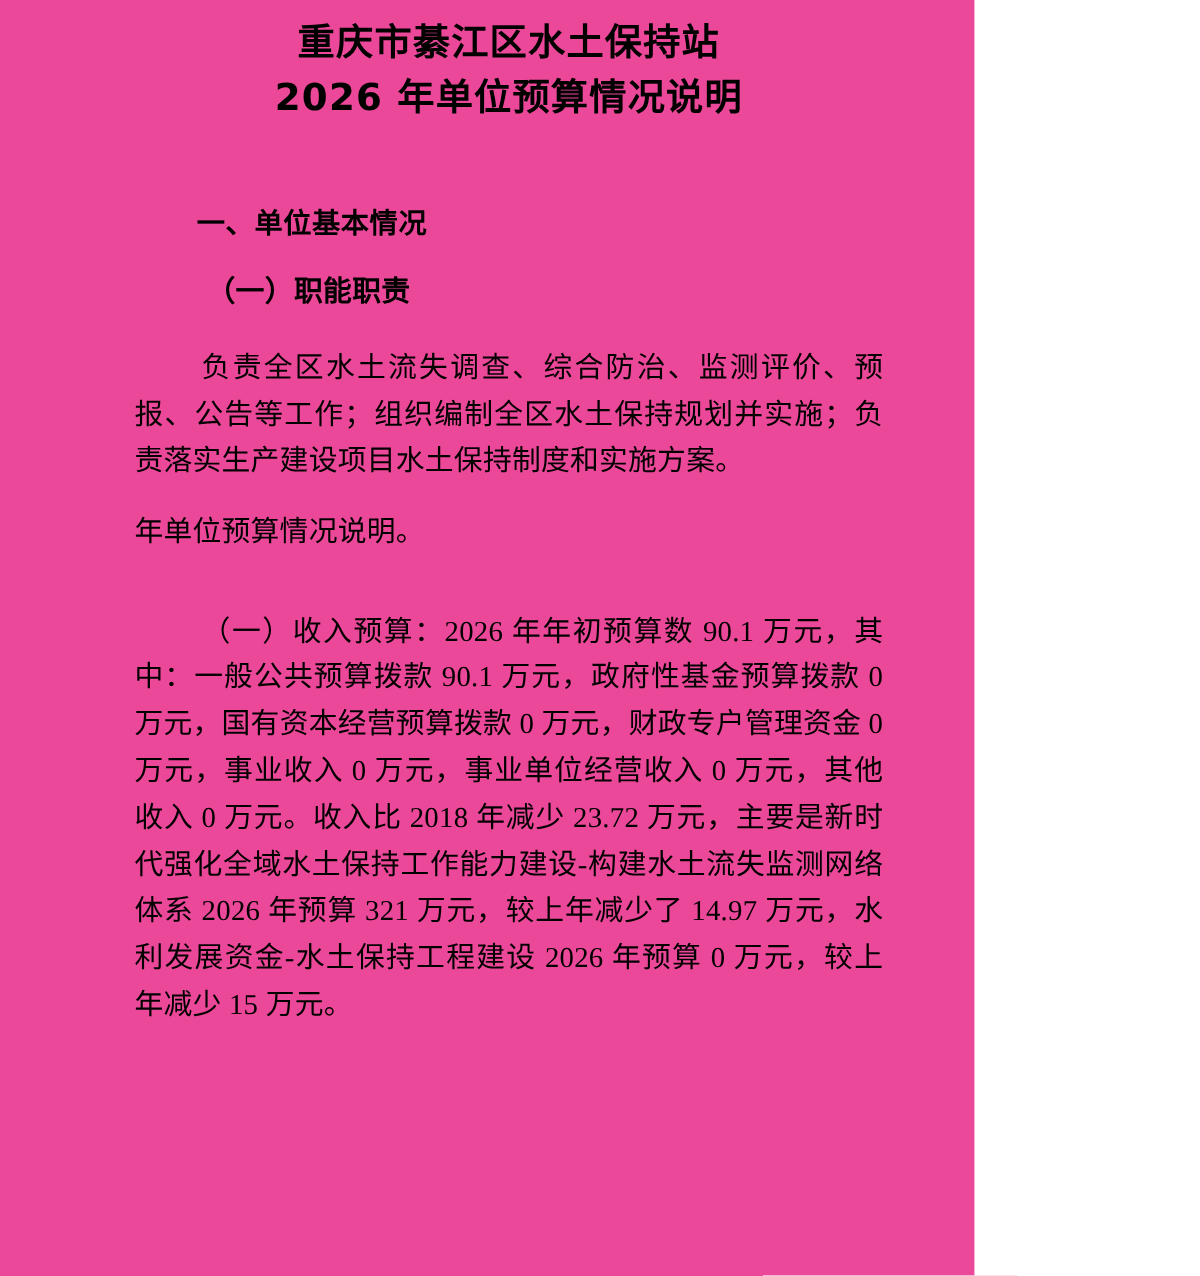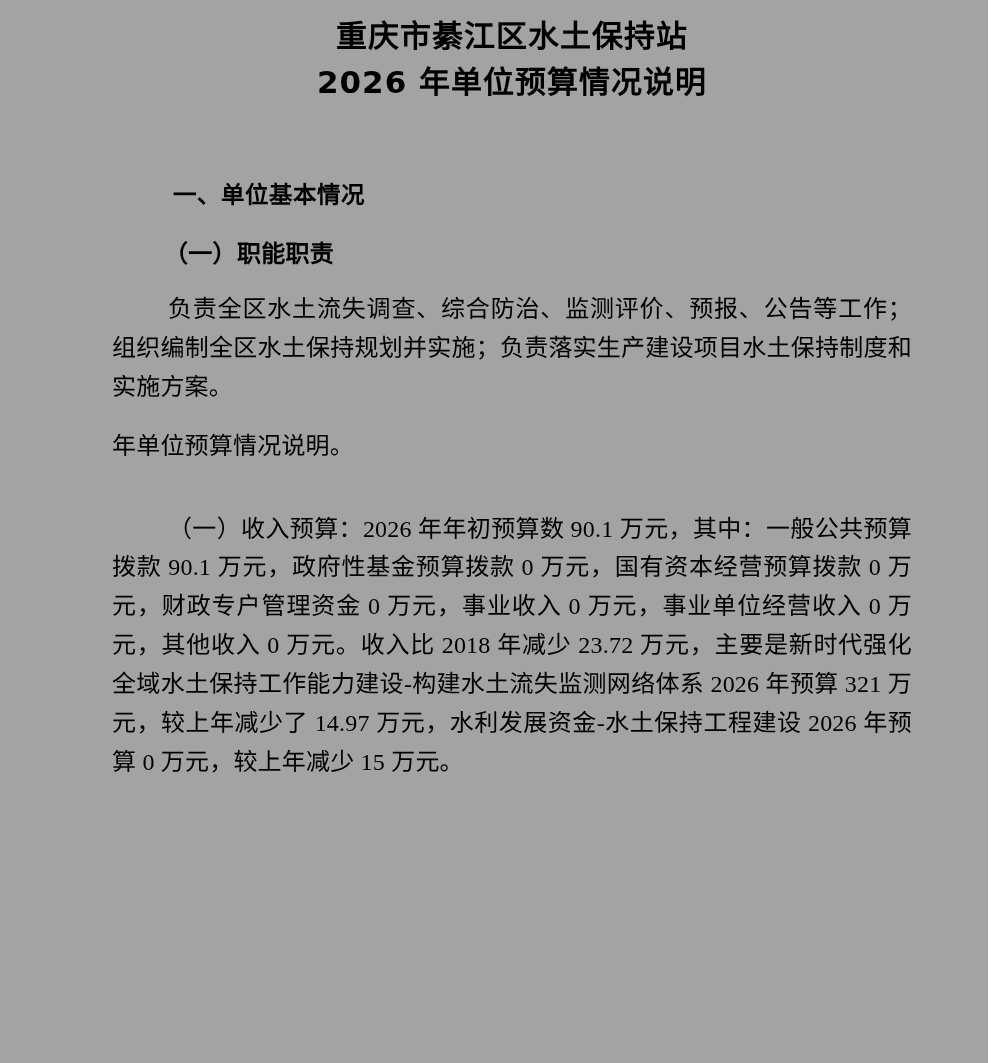--- a/index.html
+++ b/index.html
@@ -7,25 +7,25 @@
     padding: 0;
     background: #ffffff;
   }
   body {
     width: 1000px;
     min-height: 1063px;
     font-family: "Liberation Serif", "DejaVu Serif", serif;
     color: #000000;
   }
   .page {
-    width: 988px;
+    width: 812px;
     min-height: 1063px;
     box-sizing: border-box;
     padding: 14px 72px 0 108px;
-    background: #a3a3a3;
+    background: #ec4899;
   }
   .doc-title {
     text-align: center;
     font-family: "DejaVu Sans", "Liberation Sans", sans-serif;
     font-weight: bold;
     font-size: 31px;
     line-height: 1.47;
     letter-spacing: 1px;
     margin: 0;
     padding: 0;
@@ -35,28 +35,28 @@
     white-space: nowrap;
   }
   .title-gap {
     height: 62px;
   }
   .heading {
     font-family: "DejaVu Sans", "Liberation Sans", sans-serif;
     font-weight: bold;
     font-size: 23.5px;
     line-height: 1.62;
-    margin: 9px;
+    margin: 0;
     padding: 0 0 0 56px;
     letter-spacing: 0.5px;
   }
   .subheading {
     font-size: 24px;
     line-height: 1.62;
-    margin: 0;
+    margin: 8px;
     padding: 0 0 0 56px;
     letter-spacing: 0.3px;
   }
   p.body-text {
     font-size: 24px;
     line-height: 1.62;
     margin: 4px;
     padding: 0;
     text-align: justify;
     text-justify: inter-ideograph;

